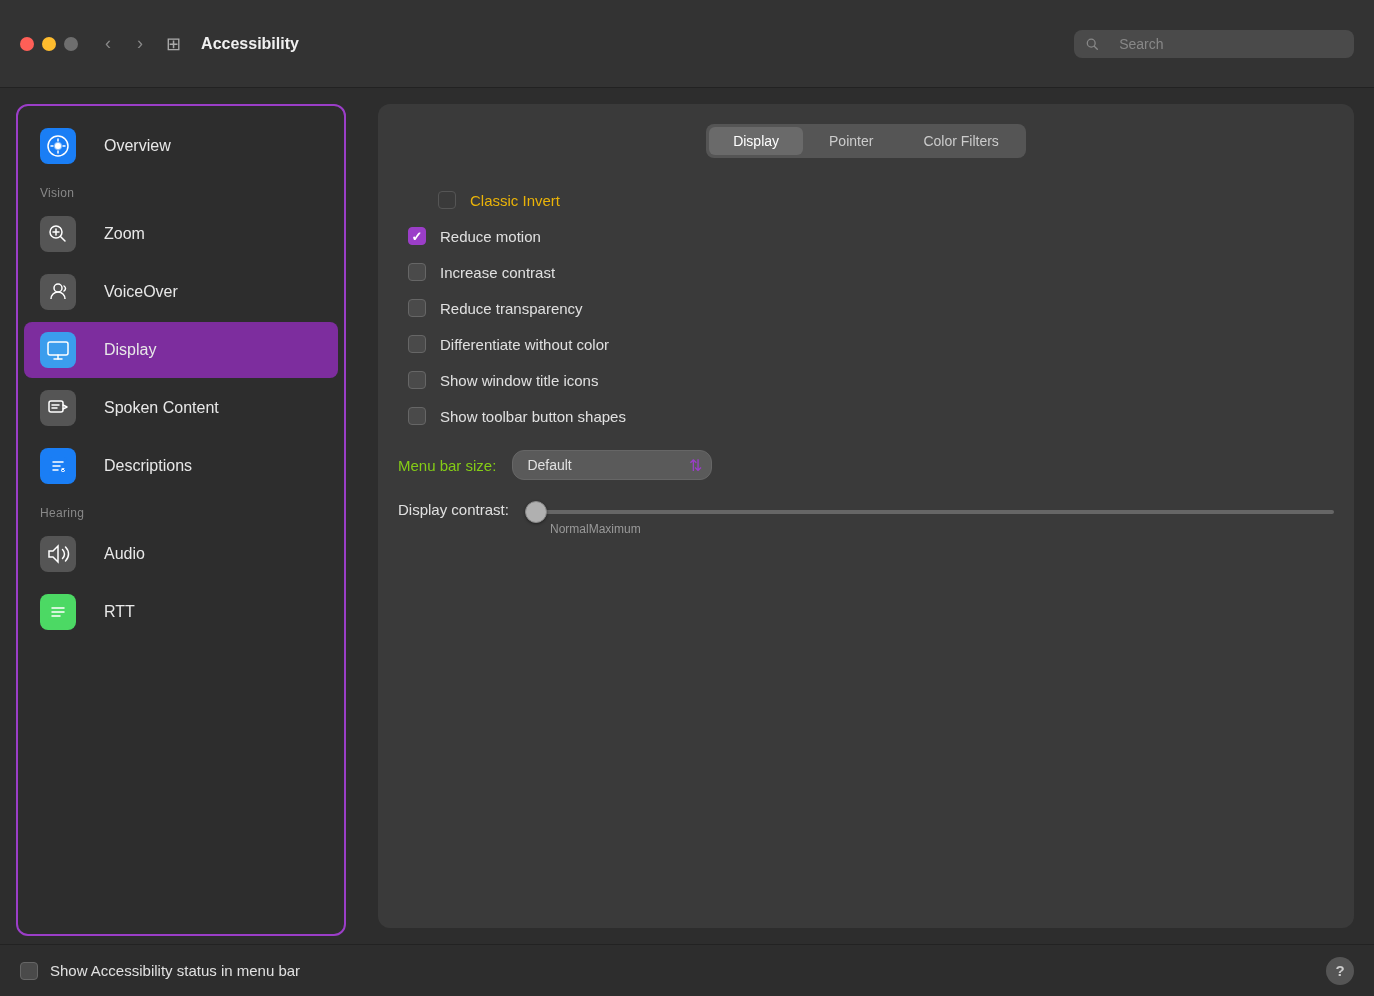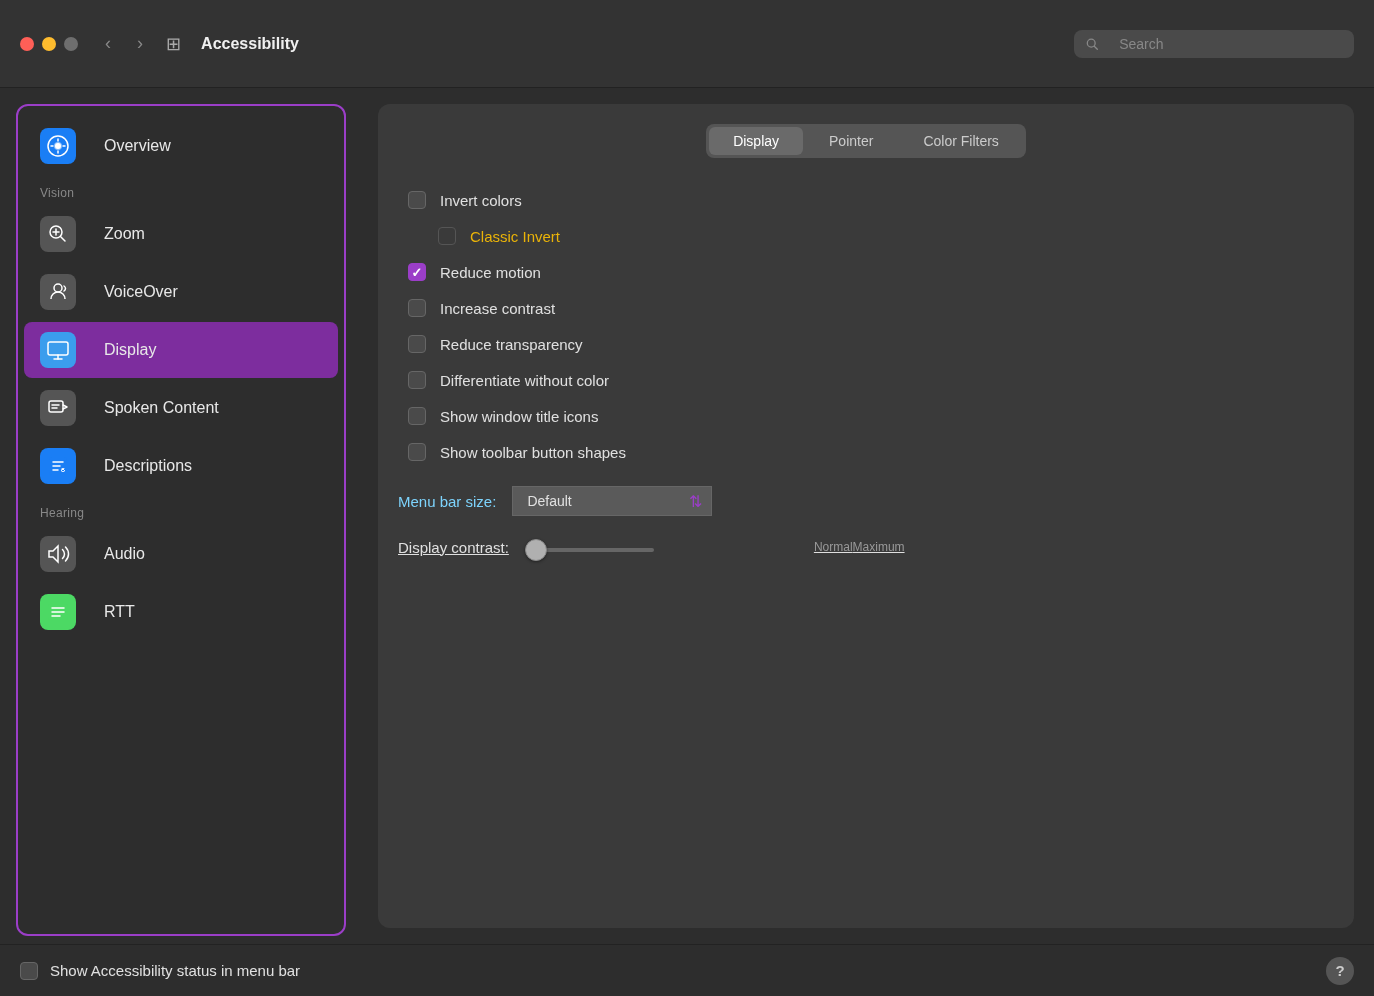--- a/index.html
+++ b/index.html
@@ -257,55 +257,53 @@
 
     
     .menu-bar-row {
       display: flex;
       align-items: center;
       padding: 16px 0 8px 0;
       gap: 16px;
     }
     .menu-bar-label {
       font-size: 15px;
-      color: #7dd3fc;
+      color: #84cc16;
       white-space: nowrap;
     }
     .select-wrapper {
       position: relative;
       display: inline-flex;
       align-items: center;
     }
     .menu-bar-select {
       appearance: none;
       background: #5a5a5a;
       border: 1px solid #666;
-      border-radius: 0;
+      border-radius: 12px;
       color: #e0e0e0;
       font-size: 14px;
       padding: 6px 40px 6px 14px;
       cursor: pointer;
       min-width: 200px;
       outline: none;
     }
     .select-arrow {
       position: absolute;
       right: 10px;
       pointer-events: none;
       color: #9b3ec8;
       font-size: 16px;
     }
 
     
     .contrast-row {
       display: flex;
-      flex-direction: row;
+      flex-direction: column;
       padding: 12px 0 8px 0;
-      gap: 8px;
-      text-decoration: underline;
     }
     .contrast-label-row {
       display: flex;
       align-items: center;
       gap: 16px;
     }
     .contrast-label {
       font-size: 15px;
       color: #e0e0e0;
       white-space: nowrap;
@@ -505,24 +503,20 @@
       <div class="tabs">
         <div class="tab-group">
           <button class="tab active">Display</button>
           <button class="tab">Pointer</button>
           <button class="tab">Color Filters</button>
         </div>
       </div>
 
       <div class="settings-list">
 
-        <div class="setting-row">
-          <div class="checkbox"></div>
-          <span class="setting-label">Invert colors</span>
-        </div>
 
         <div class="setting-row indented">
           <div class="checkbox dimmed"></div>
           <span class="setting-label dimmed">Classic Invert</span>
         </div>
 
         <div class="setting-row">
           <div class="checkbox checked">
             <span class="checkmark">✓</span>
           </div>

